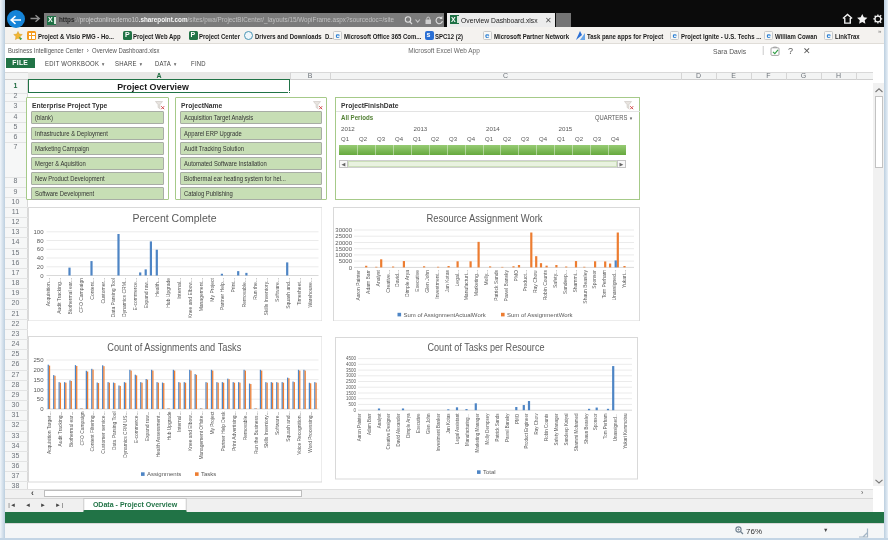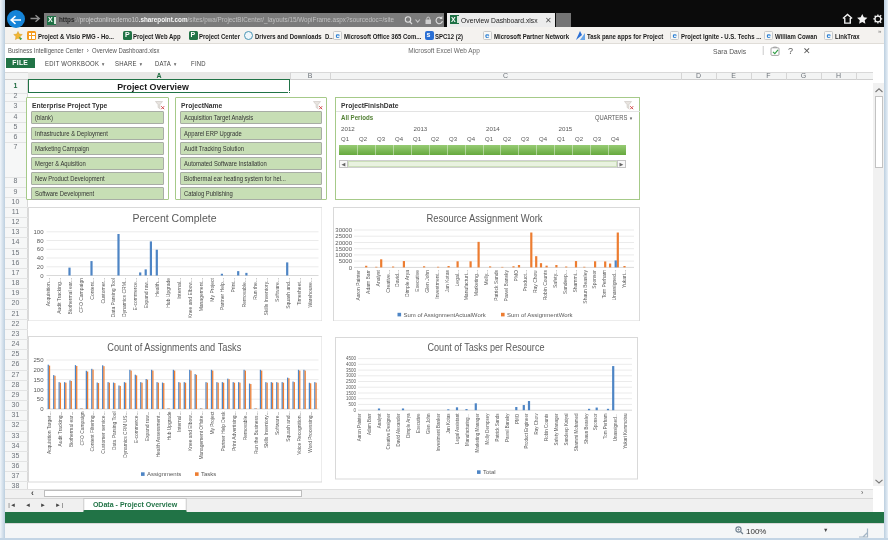--- a/index.html
+++ b/index.html
@@ -666,17 +666,17 @@
     <div style="position:absolute;top:501.5px;font-size:6px;color:#444;left:55px;">►</div>
     <div style="position:absolute;top:501.5px;font-size:6px;color:#444;left:61.5px;font-size:6px;">|</div>
     <div class="abs" style="left:79.5px;top:498px;width:110px;height:14px;background:#fff;border:1px solid #c6c6c6;border-bottom:2px solid #217346;text-align:center;font-size:7.5px;font-weight:bold;color:#217346;line-height:12px;transform:scaleX(0.94);">OData - Project Overview</div>
     <div class="abs" style="left:5px;top:512px;width:879px;height:11px;background:#217346;"></div>
     <div class="abs" style="left:5px;top:523px;width:879px;height:14.5px;background:#f4f6f7;border-top:1px solid #d8d8d8;"></div>
     <svg class="abs" style="left:735px;top:526px" width="9" height="9">
       <circle cx="3.5" cy="3.5" r="2.6" stroke="#70808f" stroke-width="1.1" fill="none"></circle>
       <path d="M5.5 5.5 L8 8" stroke="#70808f" stroke-width="1.2"></path>
       <path d="M2.3 3.5 h2.4 M3.5 2.3 v2.4" stroke="#70808f" stroke-width="0.7"></path>
     </svg>
-    <div class="abs" style="left:746px;top:526.5px;font-size:8px;color:#333;">100%</div>
+    <div class="abs" style="left:746px;top:526.5px;font-size:8px;color:#333;">76%</div>
     <div class="abs" style="left:823px;top:527px;font-size:5.5px;color:#444;">▼</div>
     <svg class="abs" style="left:857px;top:527px" width="12" height="11">
       <path d="M10.5 1.5 L10.5 10 L2 10 M10.5 5.5 L6 10" stroke="#a4b6c6" stroke-width="1.2" fill="none"></path>
     </svg>
   </div>
 </body></html>

